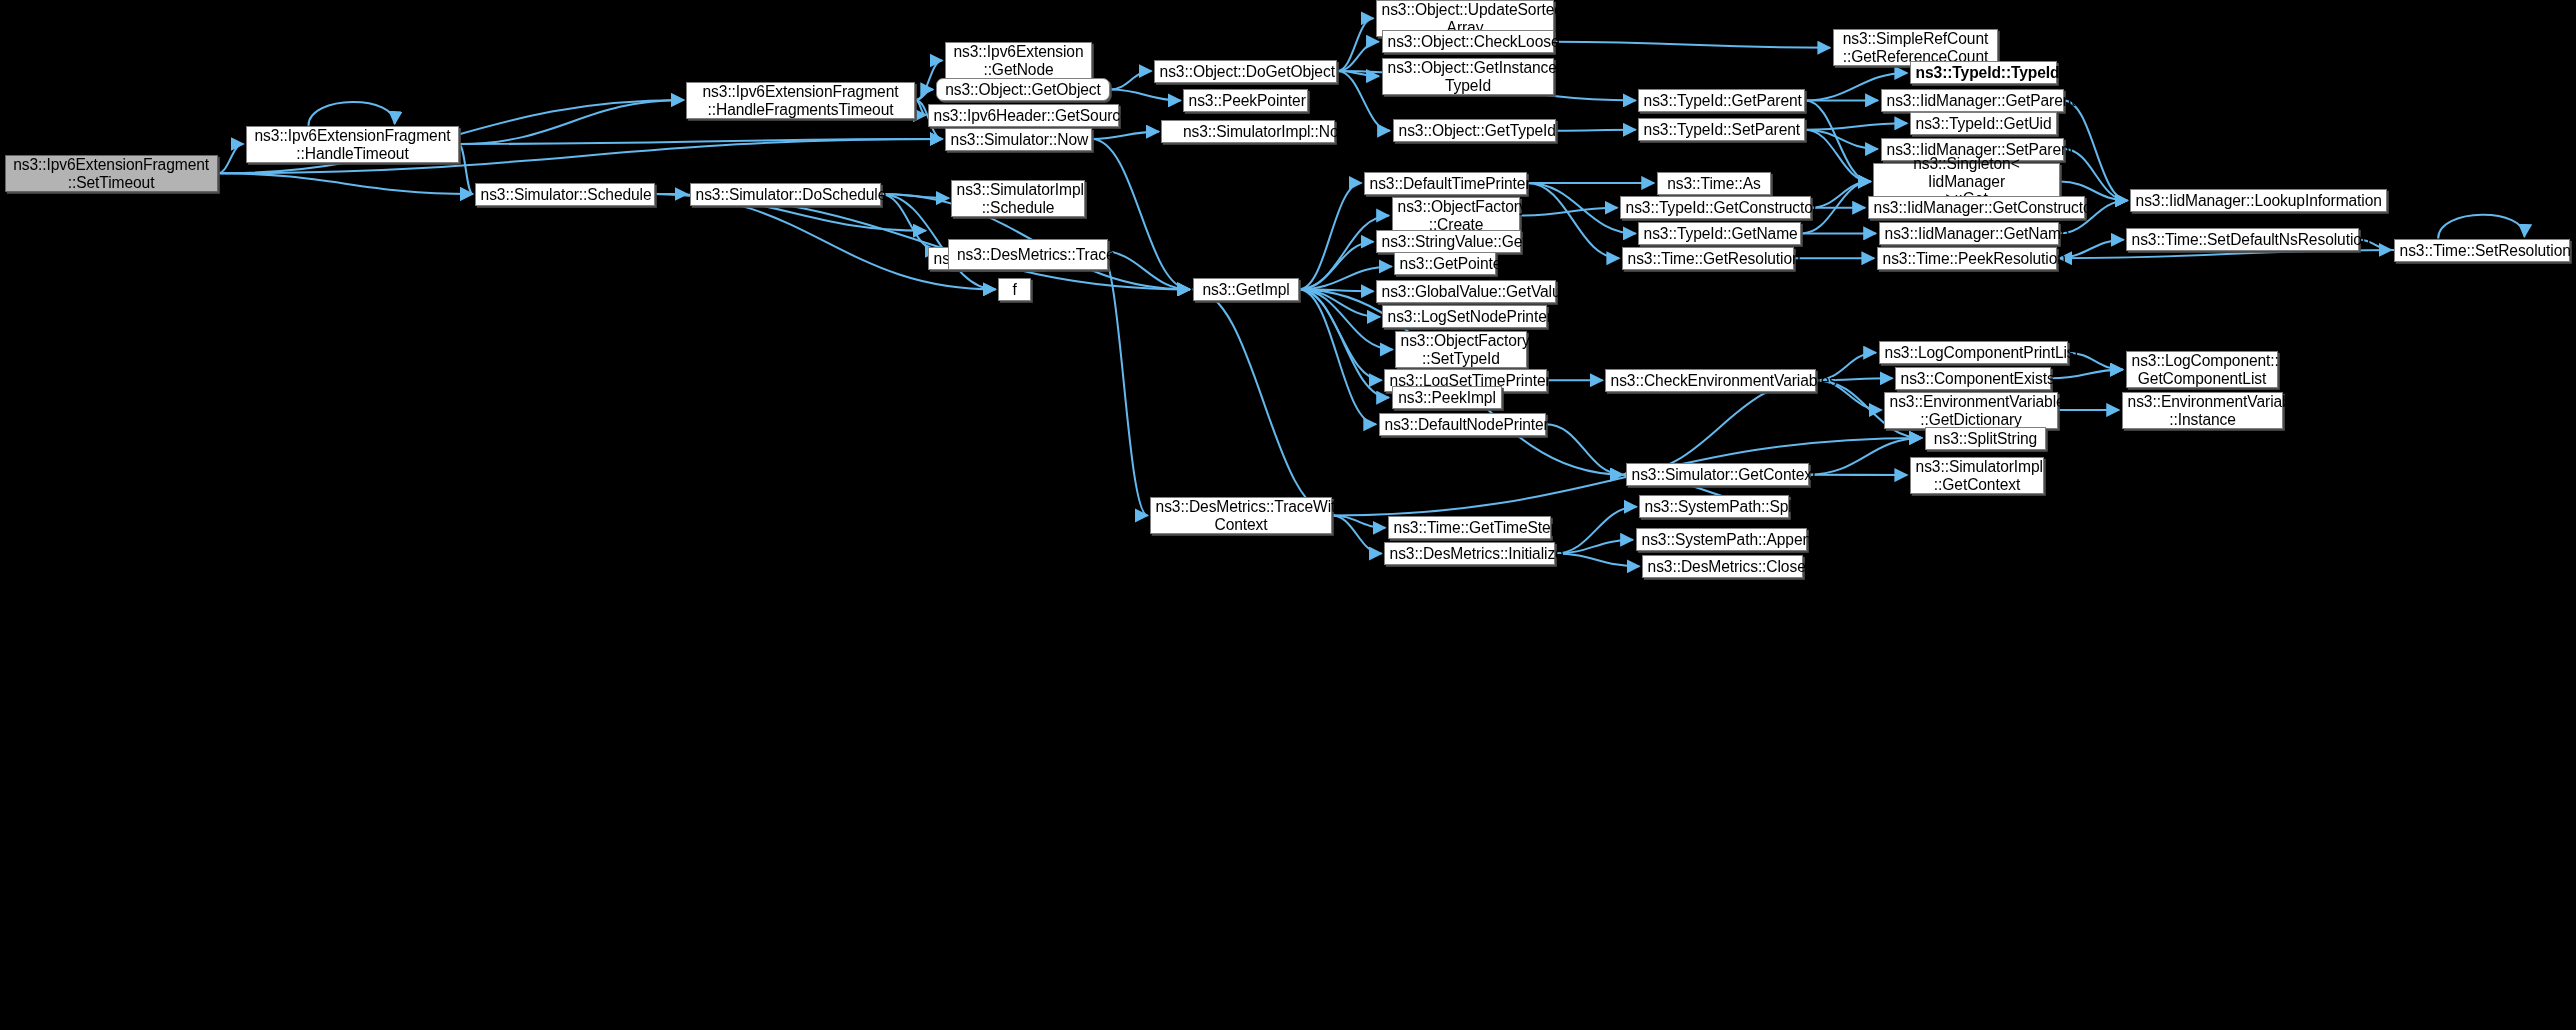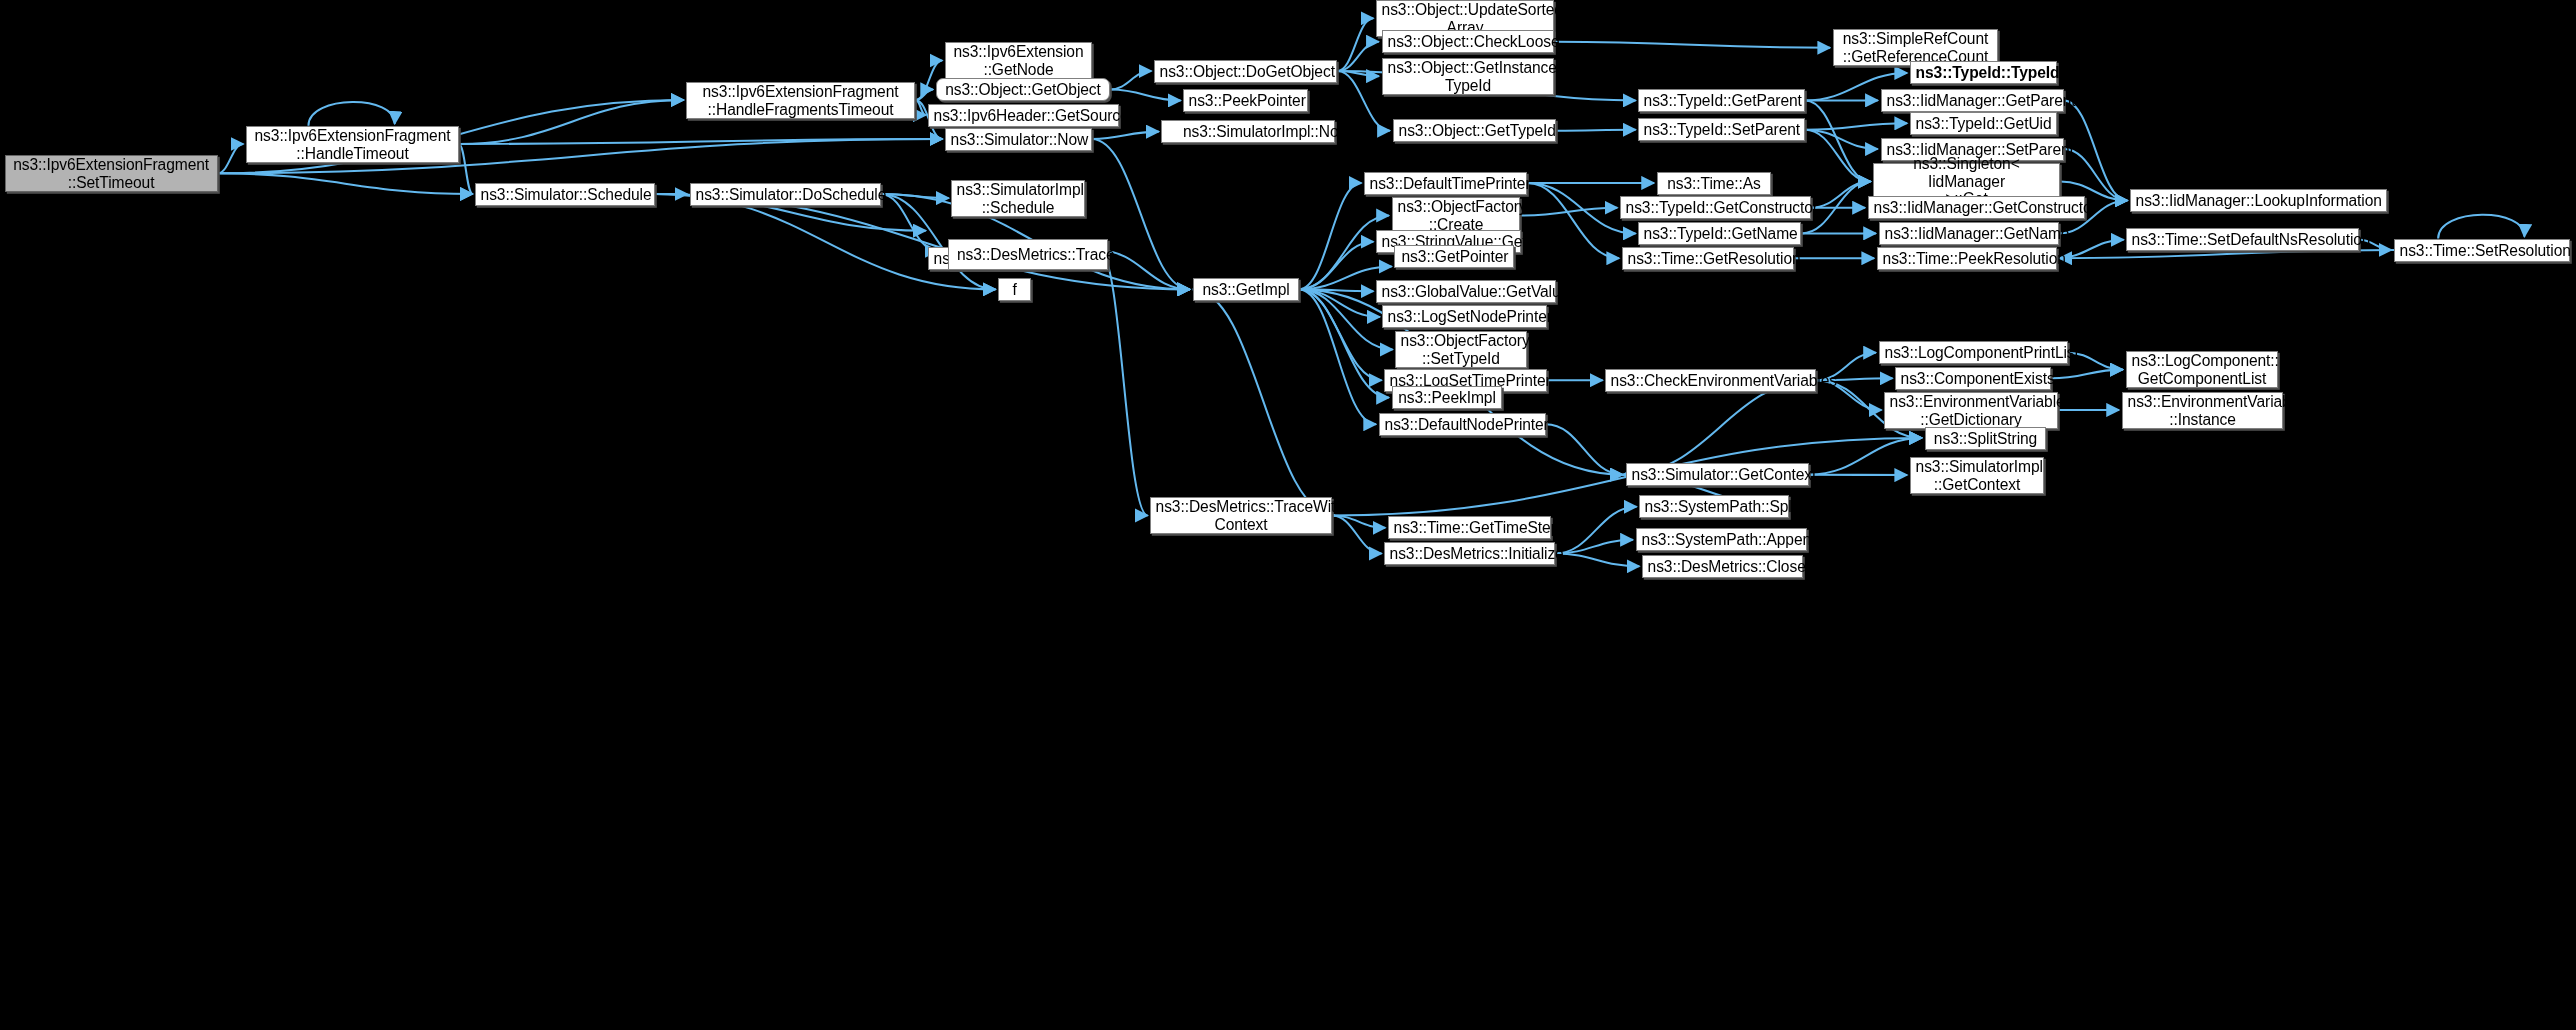--- a/index.html
+++ b/index.html
@@ -192,21 +192,21 @@
       <div class="node" style="left: 998px; top: 278px; width: 33px; height: 23px;"><span class="node-label">f</span></div>
       <div class="node" style="left: 1364px; top: 172px; width: 163px; height: 23px;"><span class="node-label">ns3::DefaultTimePrinter</span></div>
       <div class="node" style="left: 1657px; top: 172px; width: 114px; height: 23px;"><span class="node-label">ns3::Time::As</span></div>
       <div class="node" style="left: 1392px; top: 197px; width: 128px; height: 37px;"><span class="node-label">ns3::ObjectFactory
 ::Create</span></div>
       <div class="node" style="left: 1620px; top: 196px; width: 191px; height: 23px;"><span class="node-label">ns3::TypeId::GetConstructor</span></div>
       <div class="node" style="left: 1868px; top: 196px; width: 217px; height: 23px;"><span class="node-label">ns3::IidManager::GetConstructor</span></div>
       <div class="node" style="left: 1376px; top: 230px; width: 145px; height: 23px;"><span class="node-label">ns3::StringValue::Get</span></div>
       <div class="node" style="left: 1638px; top: 222px; width: 163px; height: 23px;"><span class="node-label">ns3::TypeId::GetName</span></div>
       <div class="node" style="left: 1879px; top: 222px; width: 180px; height: 23px;"><span class="node-label">ns3::IidManager::GetName</span></div>
-      <div class="node" style="left: 1394px; top: 245px; width: 120px; height: 23px; text-align: right;"><span class="node-label">ns3::GetPointer</span></div>
+      <div class="node" style="left: 1394px; top: 252px; width: 102px; height: 23px;"><span class="node-label">ns3::GetPointer</span></div>
       <div class="node" style="left: 1622px; top: 247px; width: 172px; height: 23px;"><span class="node-label">ns3::Time::GetResolution</span></div>
       <div class="node" style="left: 1877px; top: 247px; width: 180px; height: 23px;"><span class="node-label">ns3::Time::PeekResolution</span></div>
       <div class="node" style="left: 2126px; top: 228px; width: 233px; height: 23px;"><span class="node-label">ns3::Time::SetDefaultNsResolution</span></div>
       <div class="node" style="left: 2394px; top: 239px; width: 176px; height: 23px;"><span class="node-label">ns3::Time::SetResolution</span></div>
       <div class="node" style="left: 1193px; top: 278px; width: 106px; height: 23px;"><span class="node-label">ns3::GetImpl</span></div>
       <div class="node" style="left: 1376px; top: 280px; width: 180px; height: 23px;"><span class="node-label">ns3::GlobalValue::GetValue</span></div>
       <div class="node" style="left: 1382px; top: 305px; width: 165px; height: 23px;"><span class="node-label">ns3::LogSetNodePrinter</span></div>
       <div class="node" style="left: 1395px; top: 331px; width: 132px; height: 37px;"><span class="node-label">ns3::ObjectFactory
 ::SetTypeId</span></div>
       <div class="node" style="left: 1384px; top: 369px; width: 163px; height: 23px;"><span class="node-label">ns3::LogSetTimePrinter</span></div>

